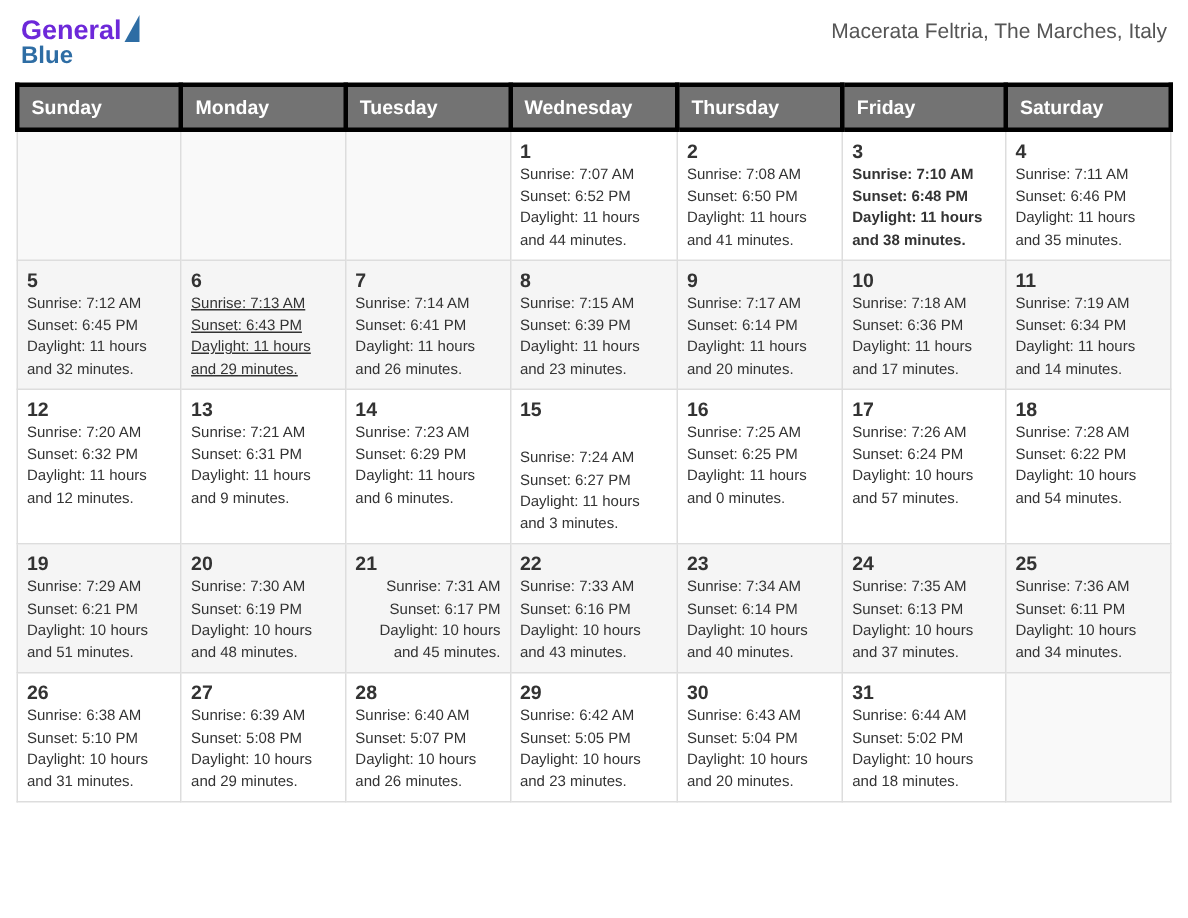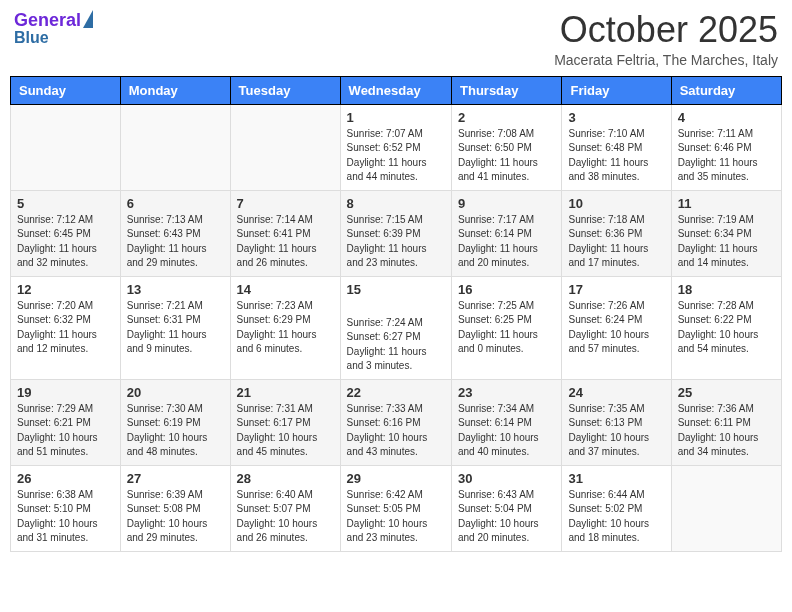--- a/index.html
+++ b/index.html
@@ -58,27 +58,27 @@
       font-size: 14px;
       color: #555;
       margin-top: 2px;
     }
     .calendar {
       width: 100%;
       border-collapse: collapse;
       border: 1px solid #ccc;
     }
     .calendar th {
-      background-color: #3b82f6;
+      background-color: #737373;
       color: #fff;
       text-align: left;
       padding: 6px 8px;
       font-size: 13px;
       font-weight: bold;
-      border: 1px solid #000000;
+      border: 3px solid #000000;
     }
     .calendar td {
       vertical-align: top;
       padding: 5px 6px;
       font-size: 10.5px;
       color: #333;
       border: 1px solid #ddd;
       width: 113px;
       min-height: 80px;
       background: #fff;
@@ -106,21 +106,20 @@
 
 <div class="header">
   <div class="logo">
     <div class="logo-top">
       <span class="logo-general">General</span>
       <div class="logo-triangle"></div>
     </div>
     <span class="logo-blue">Blue</span>
   </div>
   <div class="title-section">
-    <div class="month-year">October 2025</div>
     <div class="location">Macerata Feltria, The Marches, Italy</div>
   </div>
 </div>
 
 <table class="calendar">
   <thead>
     <tr>
     <th>Sunday</th>
         <th>Monday</th>
         <th>Tuesday</th>
@@ -142,41 +141,41 @@
 Daylight: 11 hours and 44 minutes.</div>
         </td>
         <td>
           <span class="day-num">2</span>
           <div class="day-info" style="white-space: pre-line;">Sunrise: 7:08 AM
 Sunset: 6:50 PM
 Daylight: 11 hours and 41 minutes.</div>
         </td>
         <td>
           <span class="day-num">3</span>
-          <div class="day-info" style="white-space: pre-line;">Sunrise: 7:10 AM
+          <div class="day-info" style="white-space: pre-line; font-weight: bold;">Sunrise: 7:10 AM
 Sunset: 6:48 PM
 Daylight: 11 hours and 38 minutes.</div>
         </td>
         <td>
           <span class="day-num">4</span>
           <div class="day-info" style="white-space: pre-line;">Sunrise: 7:11 AM
 Sunset: 6:46 PM
 Daylight: 11 hours and 35 minutes.</div>
         </td>
       </tr>
       <tr>
         <td>
           <span class="day-num">5</span>
           <div class="day-info" style="white-space: pre-line;">Sunrise: 7:12 AM
 Sunset: 6:45 PM
 Daylight: 11 hours and 32 minutes.</div>
         </td>
         <td>
           <span class="day-num">6</span>
-          <div class="day-info" style="white-space: pre-line;">Sunrise: 7:13 AM
+          <div class="day-info" style="white-space: pre-line; text-decoration: underline;">Sunrise: 7:13 AM
 Sunset: 6:43 PM
 Daylight: 11 hours and 29 minutes.</div>
         </td>
         <td>
           <span class="day-num">7</span>
           <div class="day-info" style="white-space: pre-line;">Sunrise: 7:14 AM
 Sunset: 6:41 PM
 Daylight: 11 hours and 26 minutes.</div>
         </td>
         <td>
@@ -256,21 +255,21 @@
 Daylight: 10 hours and 51 minutes.</div>
         </td>
         <td>
           <span class="day-num">20</span>
           <div class="day-info" style="white-space: pre-line;">Sunrise: 7:30 AM
 Sunset: 6:19 PM
 Daylight: 10 hours and 48 minutes.</div>
         </td>
         <td>
           <span class="day-num">21</span>
-          <div class="day-info" style="white-space: pre-line;">Sunrise: 7:31 AM
+          <div class="day-info" style="white-space: pre-line; text-align: right;">Sunrise: 7:31 AM
 Sunset: 6:17 PM
 Daylight: 10 hours and 45 minutes.</div>
         </td>
         <td>
           <span class="day-num">22</span>
           <div class="day-info" style="white-space: pre-line;">Sunrise: 7:33 AM
 Sunset: 6:16 PM
 Daylight: 10 hours and 43 minutes.</div>
         </td>
         <td>

